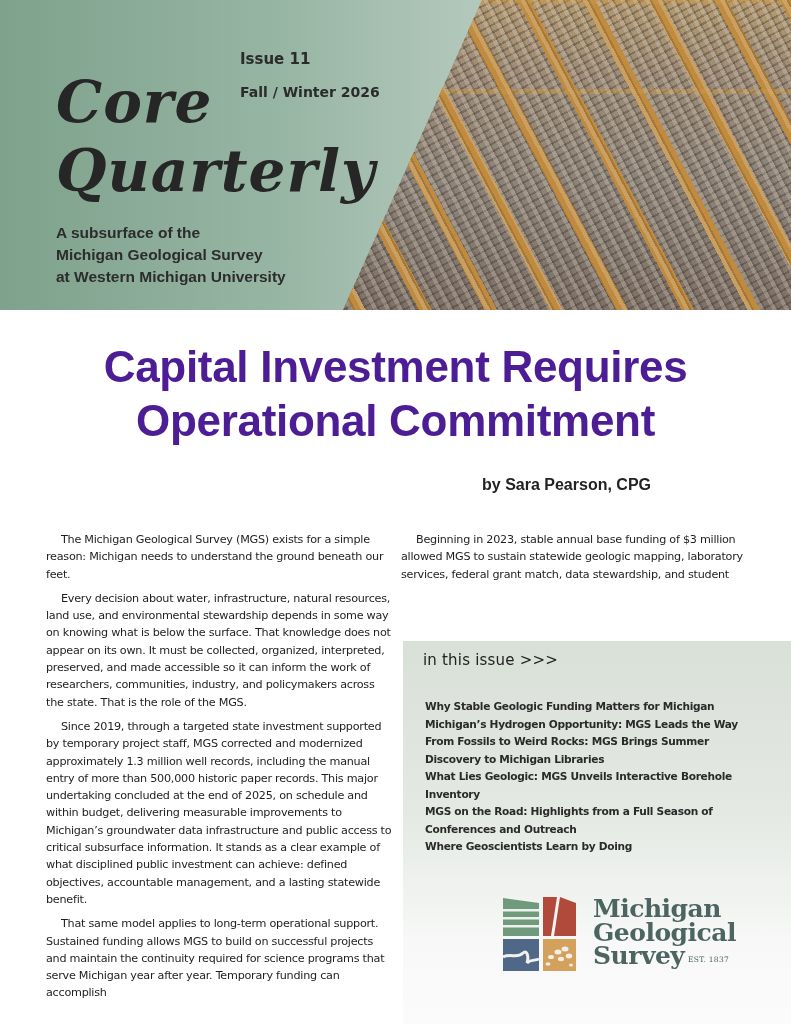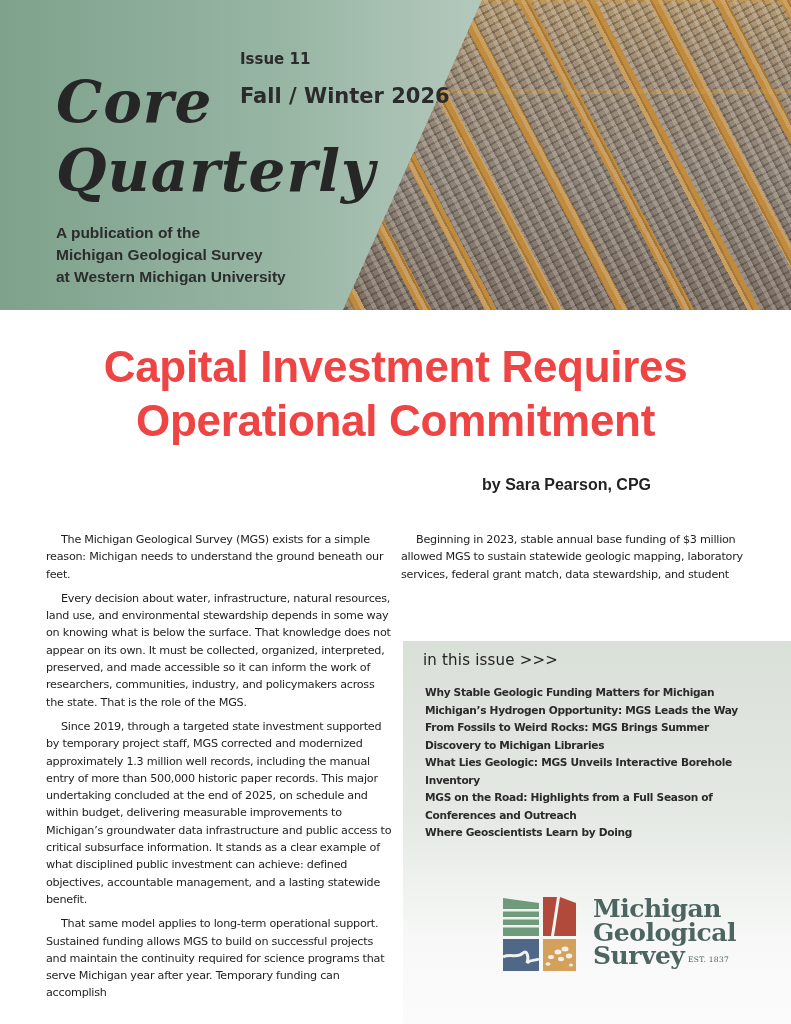--- a/index.html
+++ b/index.html
@@ -31,39 +31,39 @@
     content: ""; position: absolute; inset: 0;
     background: repeating-linear-gradient(62deg, rgba(230,220,205,0.25) 0 4px, rgba(40,35,30,0.18) 4px 6px, rgba(0,0,0,0) 6px 11px);
   }
 
   .issue-no {
     position: absolute; left: 240px; top: 50px;
     font-family: "DejaVu Sans", sans-serif; font-weight: bold; font-size: 15px; color: #2b2b2b; text-align: right;
   }
   .issue-date {
     position: absolute; left: 240px; top: 84px;
-    font-family: "DejaVu Sans", sans-serif; font-weight: bold; font-size: 21px; color: #2b2b2b;
+    font-family: "DejaVu Sans", sans-serif; font-weight: bold; font-size: 14px; color: #2b2b2b;
   }
   .title-line {
     position: absolute; left: 56px;
     font-family: "DejaVu Serif", serif; font-style: italic; font-weight: bold;
     color: #262626; letter-spacing: 1px;
   }
   .title-1 { top: 68px; font-size: 58px; }
   .title-2 { top: 137px; font-size: 58px; }
   .subtitle {
     position: absolute; left: 56px; top: 222px; font-family: "Liberation Sans", sans-serif;
     font-weight: bold; font-size: 15.5px; line-height: 22px; color: #2c2c2c;
   }
 
   
   .headline {
     position: absolute; left: 0; top: 340px; width: 791px; text-align: center;
     font-family: "Liberation Sans", sans-serif; font-weight: bold; font-size: 44px;
-    line-height: 54px; color: #ef4444; letter-spacing: -0.3px;
+    line-height: 54px; color: #4c1d95; letter-spacing: -0.3px;
   }
   .byline {
     position: absolute; left: 0; top: 476px; width: 651px; text-align: right;
     font-family: "Liberation Sans", sans-serif; font-weight: bold; font-size: 16px; color: #222;
   }
 
   
   .col {
     position: absolute; font-family: "DejaVu Sans", sans-serif;
     font-size: 11.2px; line-height: 17.3px; color: #1e1e1e; letter-spacing: -0.25px;
@@ -75,21 +75,21 @@
 
   
   .sidebar {
     position: absolute; left: 403px; top: 641px; width: 388px; height: 383px;
     background: linear-gradient(180deg, #d9e0d8 0%, #e4e9e3 45%, #f7f8f7 78%, #fbfbfb 100%);
   }
   .toc-head {
     position: absolute; left: 20px; top: 10px; font-family: "DejaVu Sans", sans-serif;
     font-size: 15px; color: #222; letter-spacing: 0.2px;
   }
-  .toc-list { position: absolute; left: 22px; top: 43px; width: 340px; list-style: none; }
+  .toc-list { position: absolute; left: 22px; top: 57px; width: 340px; list-style: none; }
   .toc-list li {
     font-family: "DejaVu Sans", sans-serif; font-weight: bold; font-size: 10.6px;
     line-height: 17.5px; color: #2a2a2a; letter-spacing: -0.3px; cursor: pointer;
   }
   .toc-list li.gap { }
 
   .logo { position: absolute; left: 100px; top: 254px; width: 240px; height: 80px; }
   .logo svg { position: absolute; left: 0; top: 0; }
   .logo-text {
     position: absolute; left: 90px; top: 2px; font-family: "DejaVu Serif", serif; font-weight: bold;
@@ -103,21 +103,21 @@
 </head>
 <body>
 
 <header class="masthead">
   <div class="photo"></div>
   <div class="issue-no">Issue 11</div>
   <div class="issue-date">Fall / Winter 2026</div>
   <div class="title-line title-1">Core</div>
   <div class="title-line title-2">Quarterly</div>
   <div class="subtitle">
-    <div>A publication of the</div>
+    <div>A subsurface of the</div>
     <div>Michigan Geological Survey</div>
     <div>at Western Michigan University</div>
   </div>
 </header>
 
 <h1 class="headline">
   <div>Capital Investment Requires</div>
   <div>Operational Commitment</div>
 </h1>
 <div class="byline">by Sara Pearson, CPG</div>

